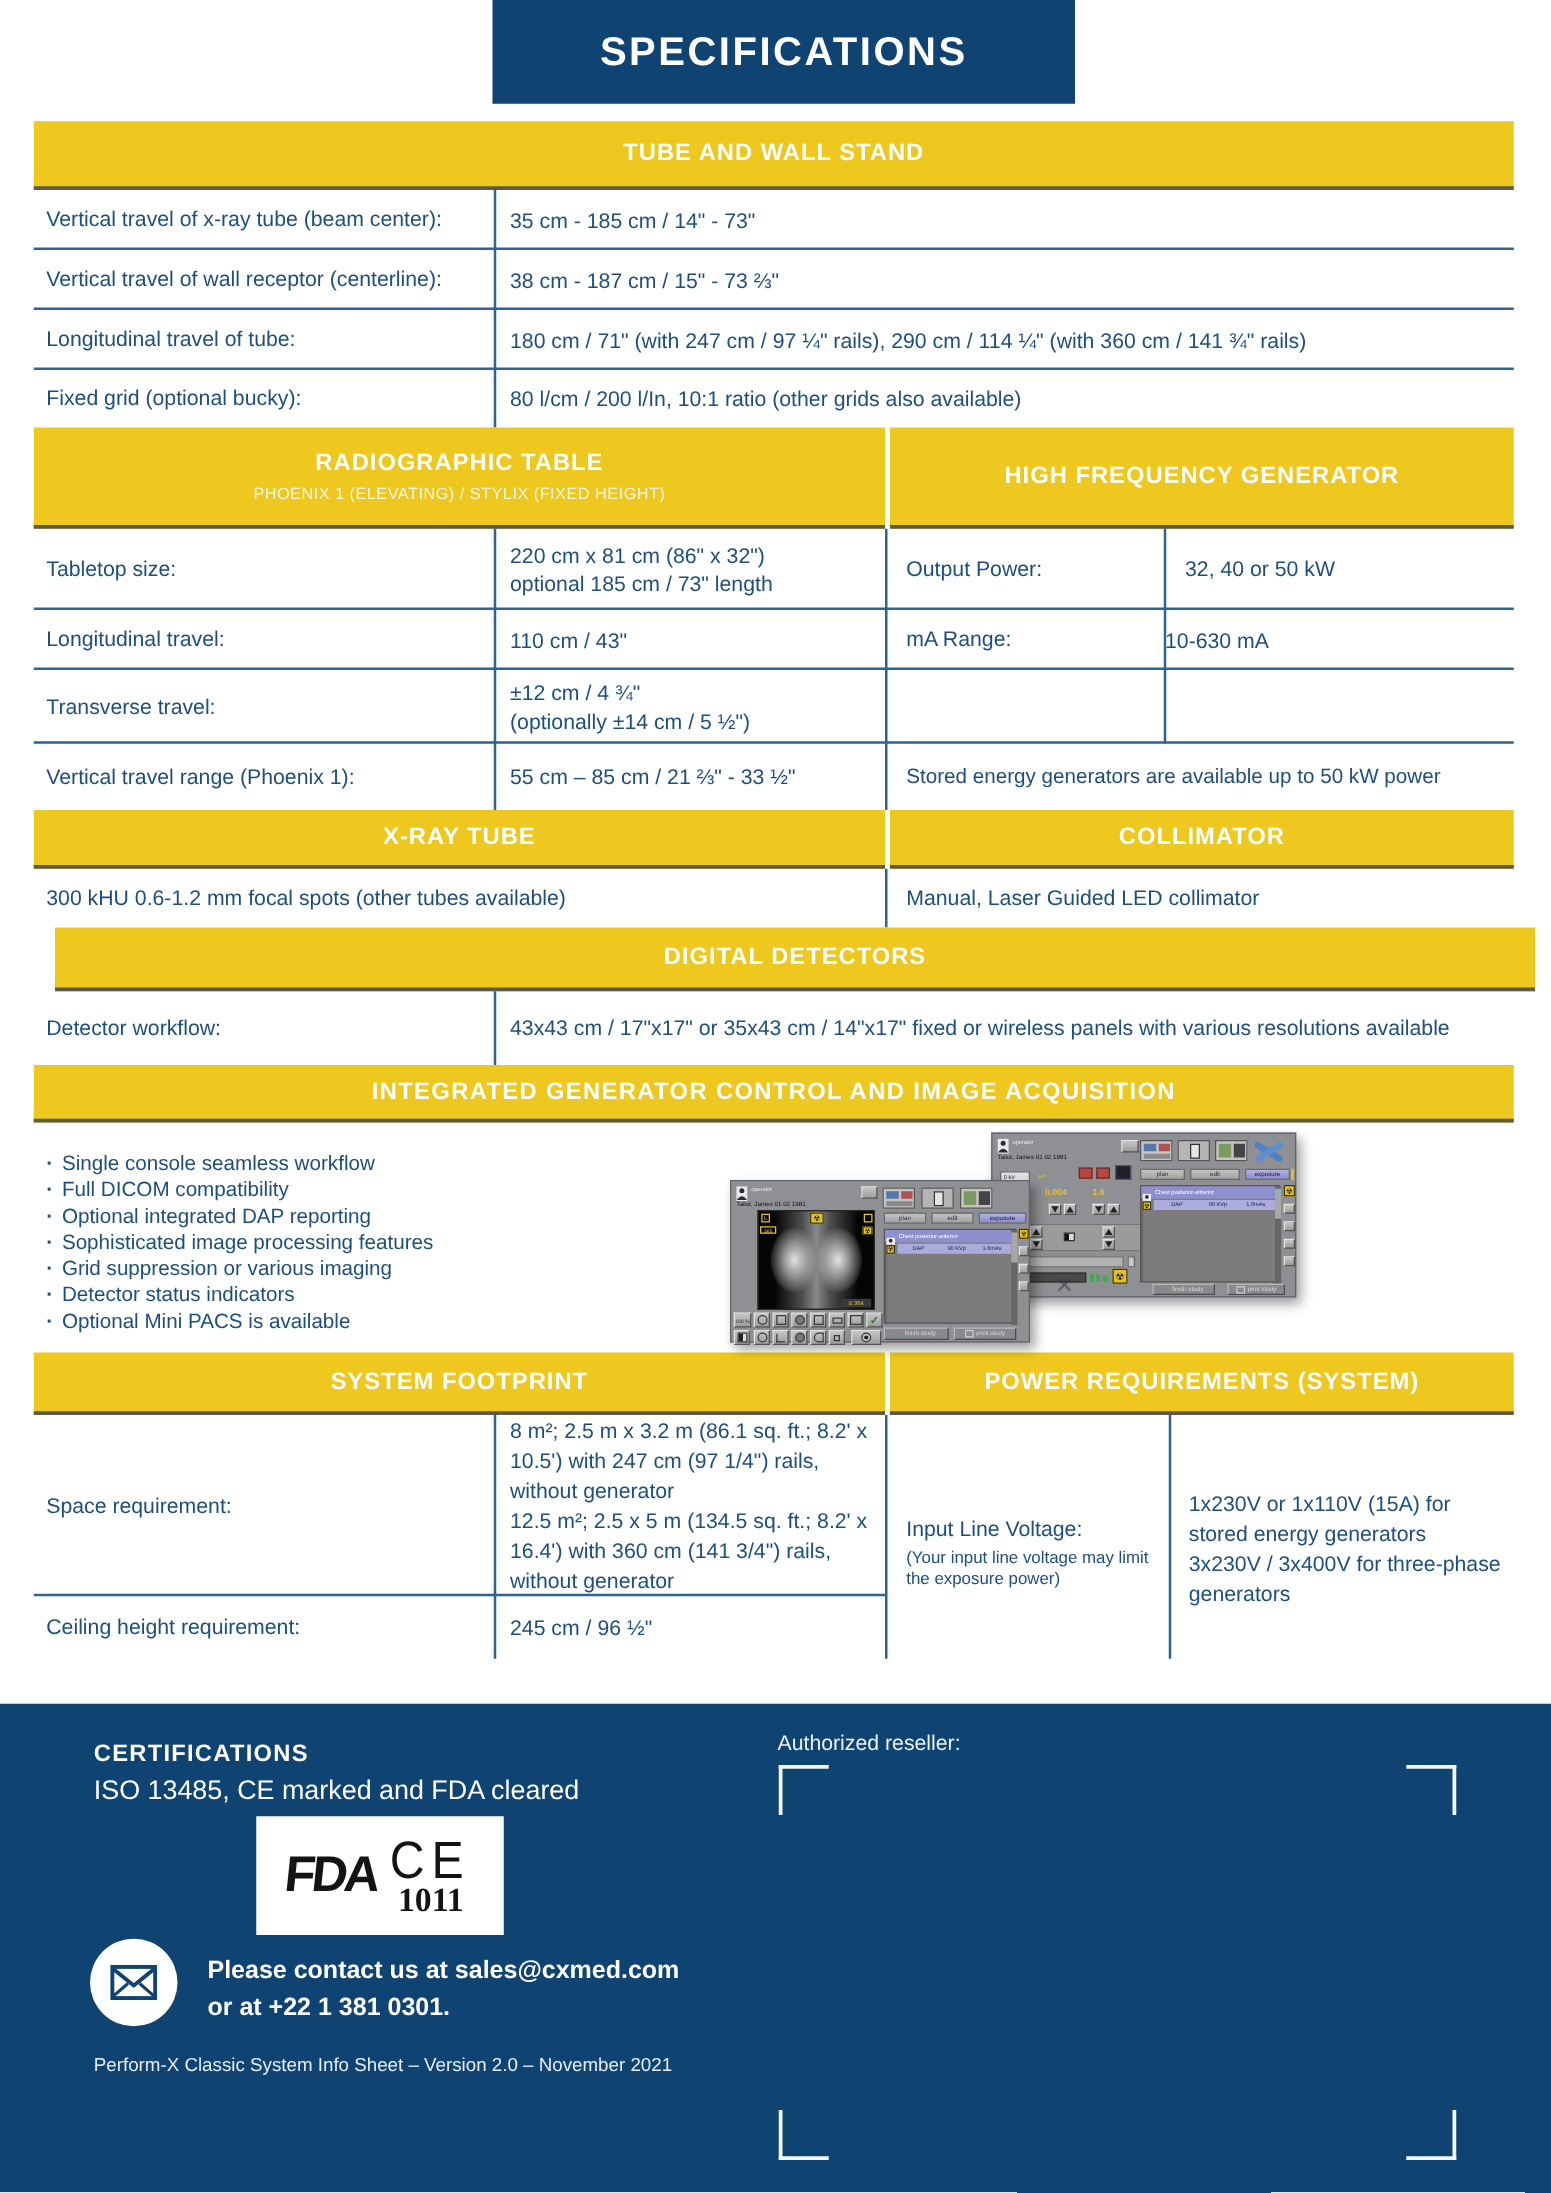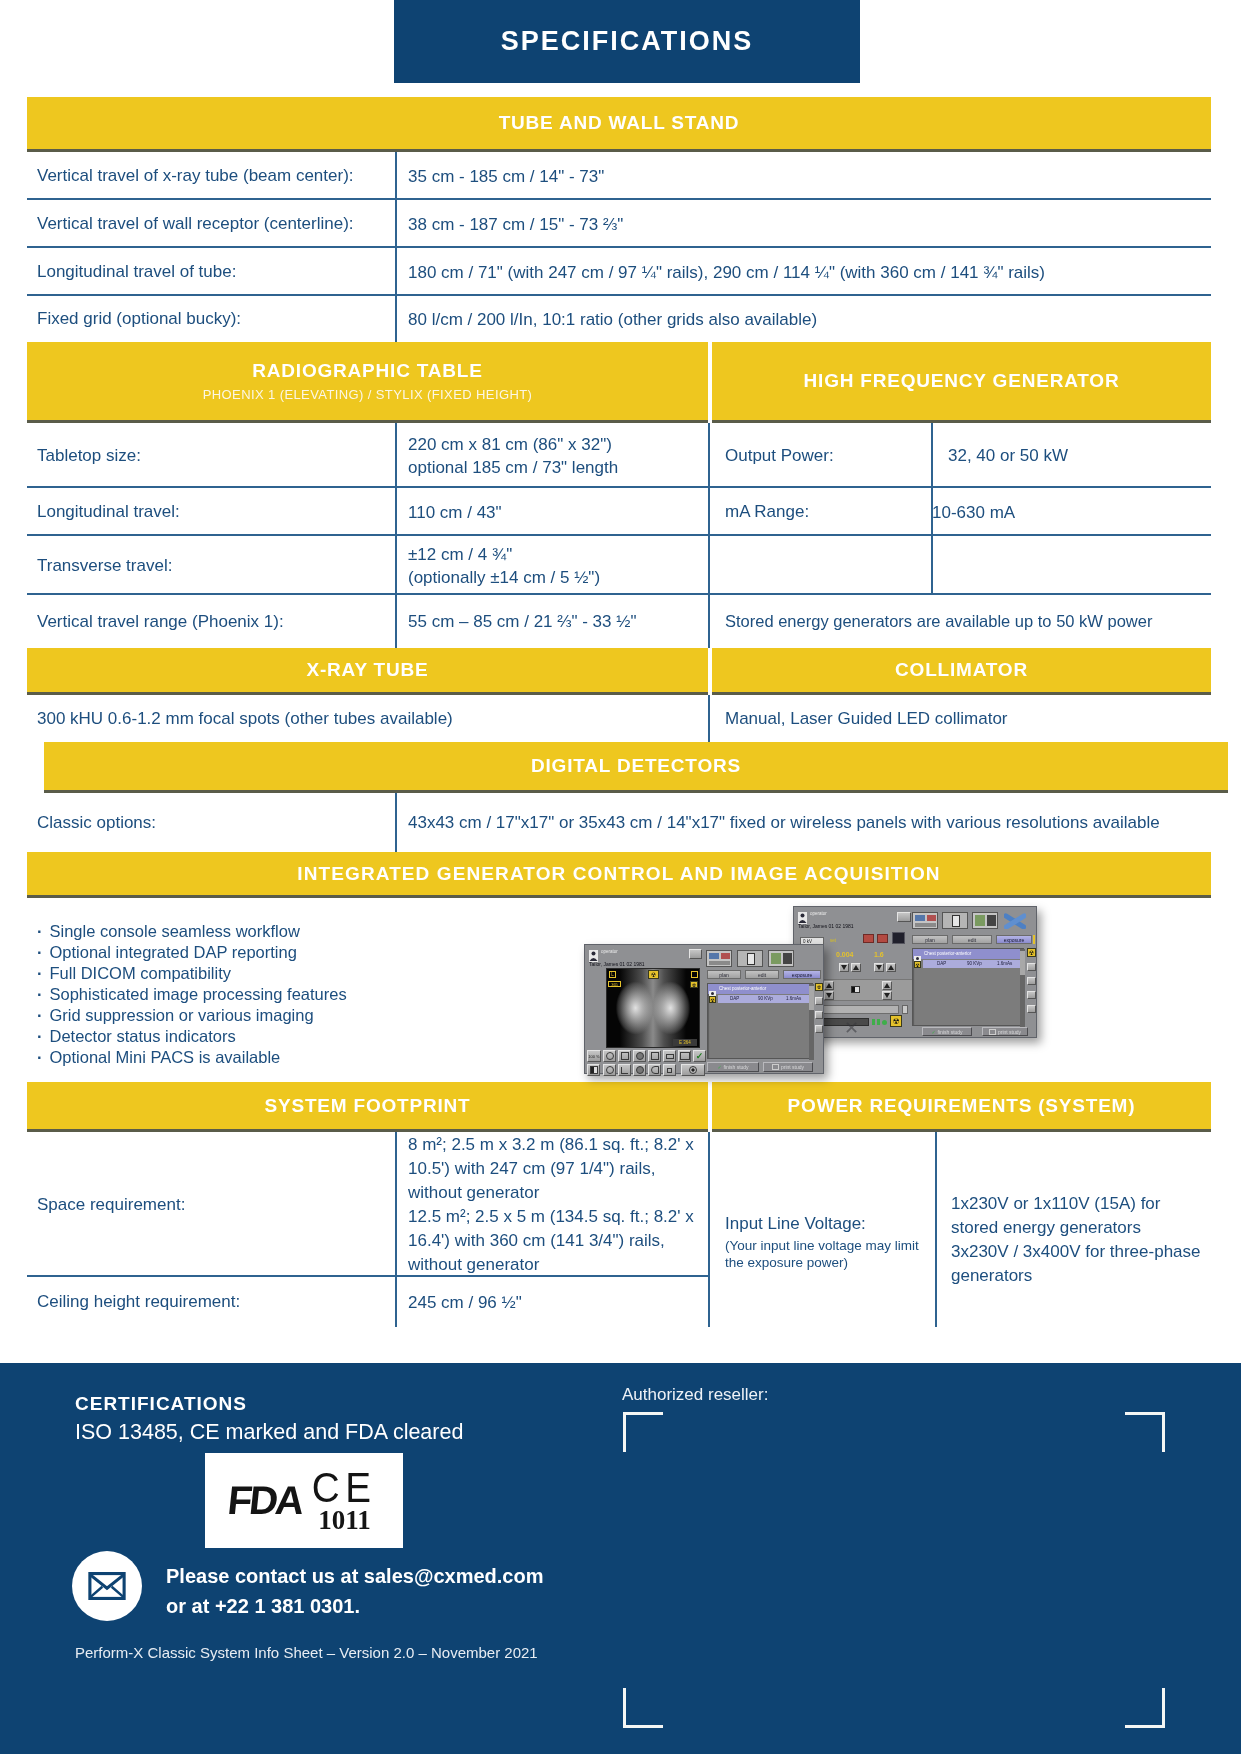--- a/index.html
+++ b/index.html
@@ -16,21 +16,21 @@
   .trow{position:absolute;display:flex;align-items:center;box-sizing:border-box;
         color:#1d4e7e;font-size:17px}
   .lab{box-sizing:border-box;padding-left:10px;flex:none}
   .val{box-sizing:border-box;padding-left:12px;flex:1;line-height:23px}
   .vl{position:absolute;width:2px;background:#2f6390}
   .hl{position:absolute;height:2px;background:#2f6390}
   .bullets{position:absolute;color:#1d4e7e;font-size:16.5px;line-height:21px}
   .bullets div::before{content:"·";font-weight:bold;margin-right:7px}
   
   .specbanner{position:absolute;background:#0e4372;color:#fff;display:flex;
-        align-items:center;justify-content:center;font-weight:bold;font-size:27px;
+        align-items:center;justify-content:center;font-weight:bold;font-size:32px;
         letter-spacing:2px}
   
   .footer{position:absolute;left:0;top:1363px;width:1241px;height:391px;background:#0e4372;color:#fff}
   .certbox{position:absolute;background:#ffffff;display:flex;align-items:center;
         justify-content:center;gap:8px;color:#141414}
   .fda{font-size:40px;font-weight:bold;letter-spacing:-3px;transform:skewX(-6deg)}
   .cecol{display:flex;flex-direction:column;align-items:center;line-height:1}
   .ce{font-size:42px;letter-spacing:6px;font-weight:normal;transform:scaleX(.92)}
   .cenum{font-family:"Liberation Serif",serif;font-weight:bold;font-size:27px;margin-top:-2px}
   .corner{position:absolute;width:40px;height:40px;border:3px solid #f4f6f4;box-sizing:border-box}
@@ -168,33 +168,33 @@
   </div>
   <div class="trow" style="left:712px;top:695px;width:499px;height:47px">
     <div style="padding-left:13px">Manual, Laser Guided LED collimator</div>
   </div>
   <i class="vl" style="left:708px;top:695px;height:47px"></i>
 
   <div class="band" style="left:44px;top:742px;width:1184px;height:51px">
     <div class="bt">DIGITAL DETECTORS</div>
   </div>
   <div class="trow" style="left:27px;top:793px;width:1184px;height:59px">
-    <div class="lab" style="width:369px">Classic options:</div>
+    <div class="lab" style="width:369px">Detector workflow:</div>
     <div class="val" style="padding-right:10px">43x43 cm / 17"x17" or 35x43 cm / 14"x17" fixed or wireless panels with various resolutions available</div>
   </div>
   <i class="vl" style="left:395px;top:793px;height:59px"></i>
 
   <div class="band" style="left:27px;top:852px;width:1184px;height:46px">
     <div class="bt" style="letter-spacing:1.1px">INTEGRATED GENERATOR CONTROL AND IMAGE ACQUISITION</div>
   </div>
 
   <div class="bullets" style="left:37px;top:921px;width:480px">
     <div>Single console seamless workflow</div>
+    <div>Full DICOM compatibility</div>
     <div>Optional integrated DAP reporting</div>
-    <div>Full DICOM compatibility</div>
     <div>Sophisticated image processing features</div>
     <div>Grid suppression or various imaging</div>
     <div>Detector status indicators</div>
     <div>Optional Mini PACS is available</div>
   </div>
 
   <div class="shot" style="left:793px;top:906px;width:244px;height:132px;z-index:1">
     <span class="s" style="left:4px;top:3px">
       <svg width="9" height="12">
           <rect width="9" height="12" fill="#e9e9e9"></rect>

